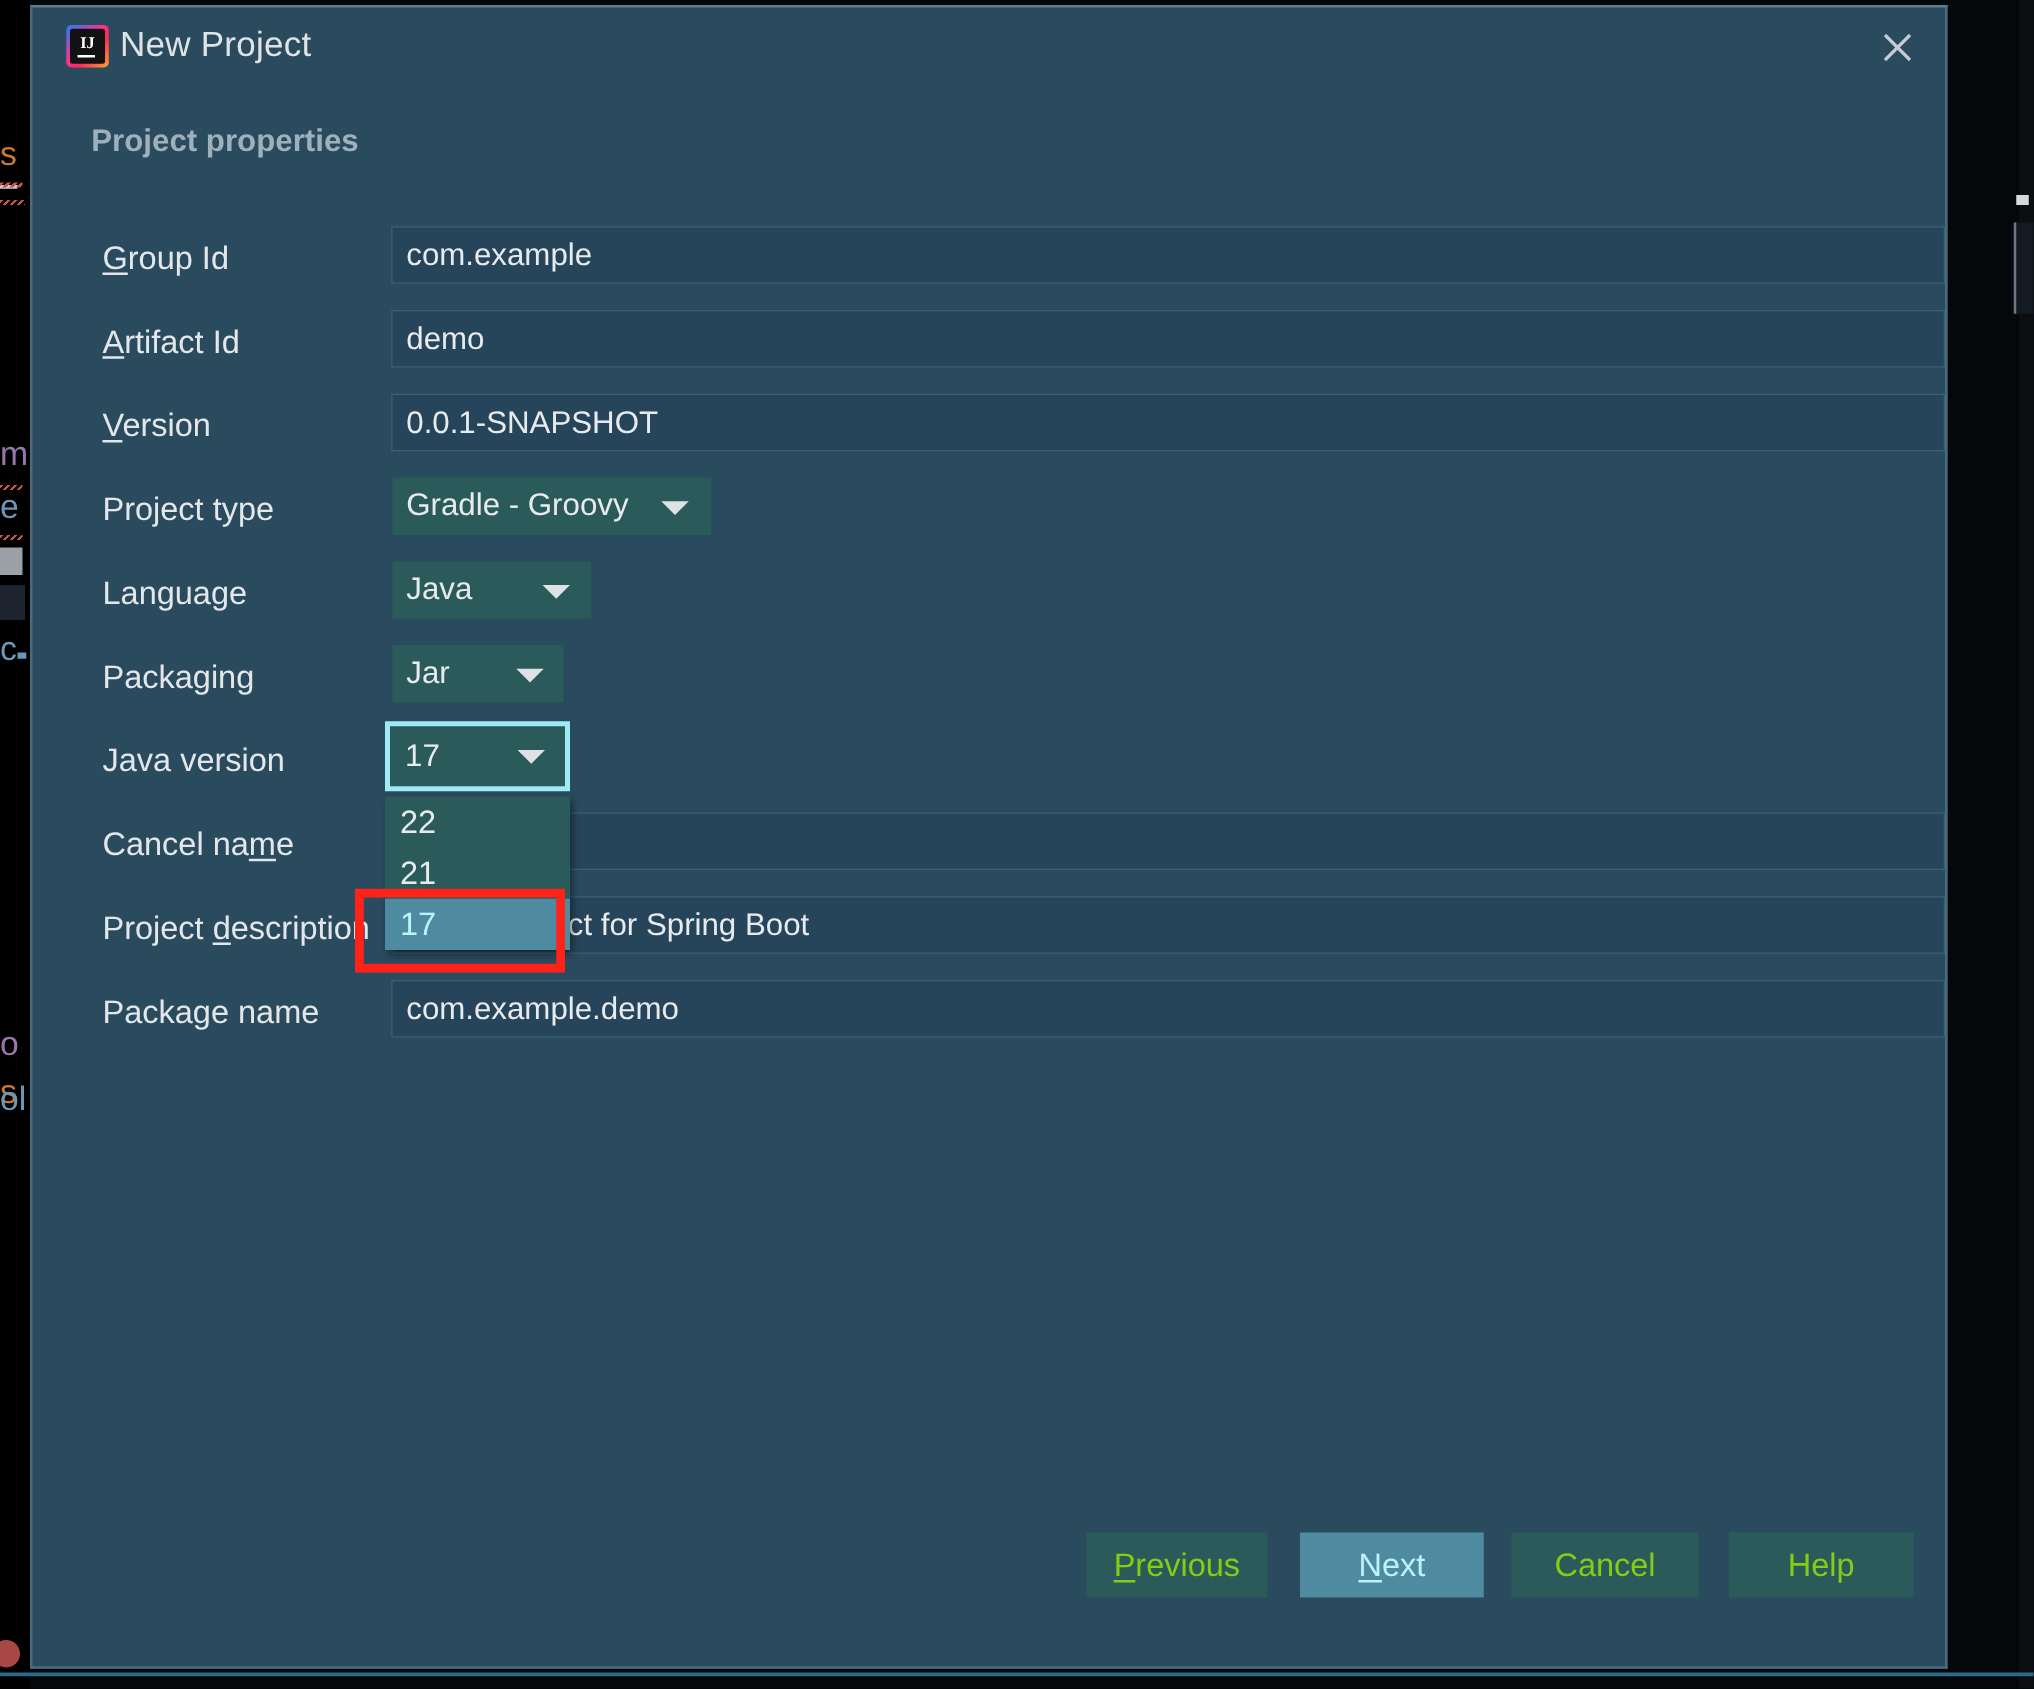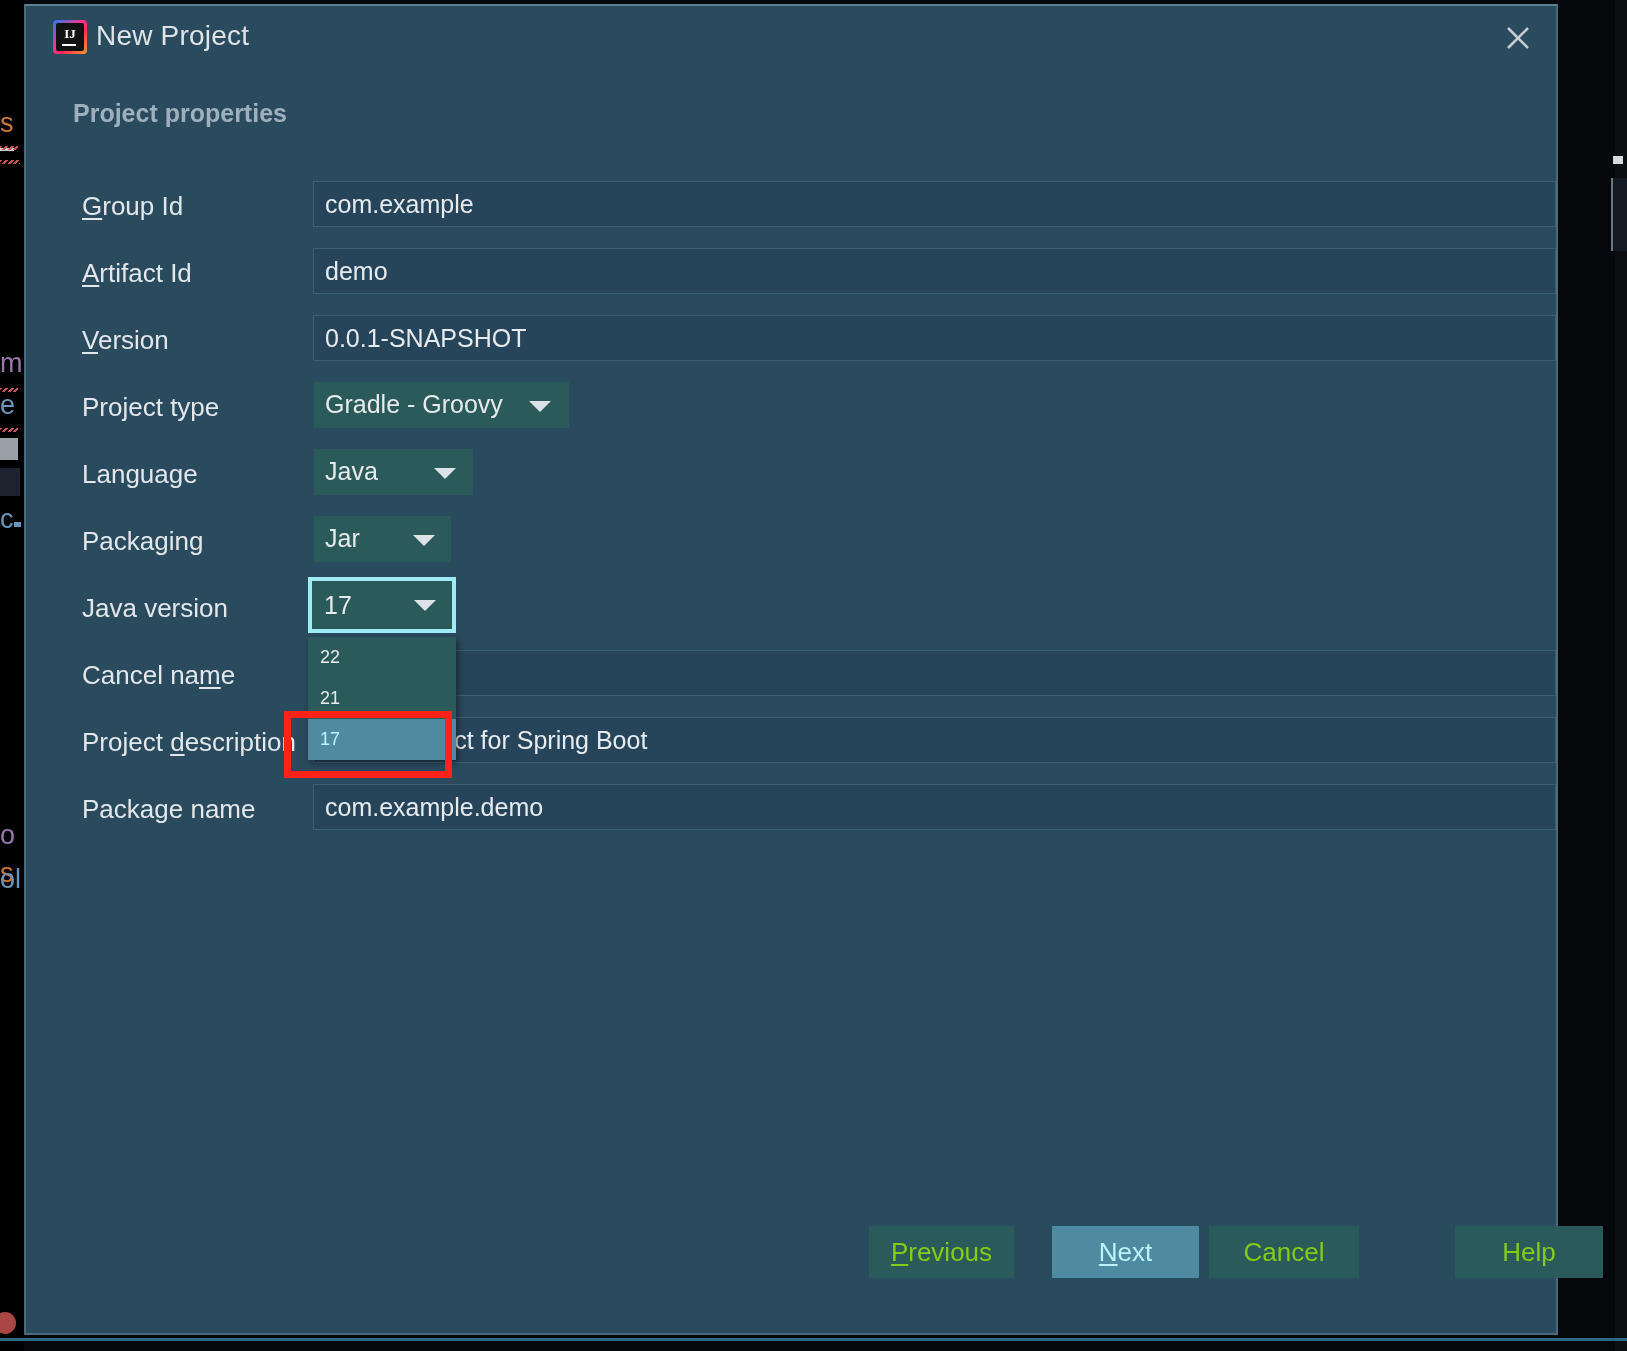--- a/index.html
+++ b/index.html
@@ -267,21 +267,21 @@
     width: 148px;
     background: #2a5a59;
     box-shadow: 2px 3px 6px rgba(0,0,0,.45);
     z-index: 40;
   }
   .dd-item {
     height: 41px;
     line-height: 41px;
     padding-left: 12px;
     color: #e8ebee;
-    font-size: 18px;
+    font-size: 26px;
     box-sizing: border-box;
     cursor: pointer;
   }
   .dd-item.selected {
     background: #4f8ba0;
     color: #bdf2fb;
   }
 
   
   #annotation-rect {
@@ -313,26 +313,25 @@
     font-size: 26px;
     color: #84cc16;
     background: #2a5a59;
     cursor: pointer;
     box-sizing: border-box;
   }
   .btn u { text-decoration: underline; text-underline-offset: 3px; }
   .btn.primary {
     background: #4f8ba0;
     color: #bdf2fb;
-    margin-left: 12px;
   }
   .btn-previous { left: 843px; width: 145px; }
   .btn-next     { left: 1014px; width: 147px; }
   .btn-cancel   { left: 1183px; width: 150px; }
-  .btn-help     { left: 1429px; width: 148px; }
+  .btn-help     { left: 1357px; width: 148px; }
 </style>
 </head>
 <body>
 
 <div id="ide-bg">
   <div class="ide-left-strip"></div>
 
   <div class="ide-caret" style="left:0px;top:148px;width:14px;height:3px;"></div>
   <div class="squiggle" style="left:0px;top:160px;width:20px;"></div>
 

